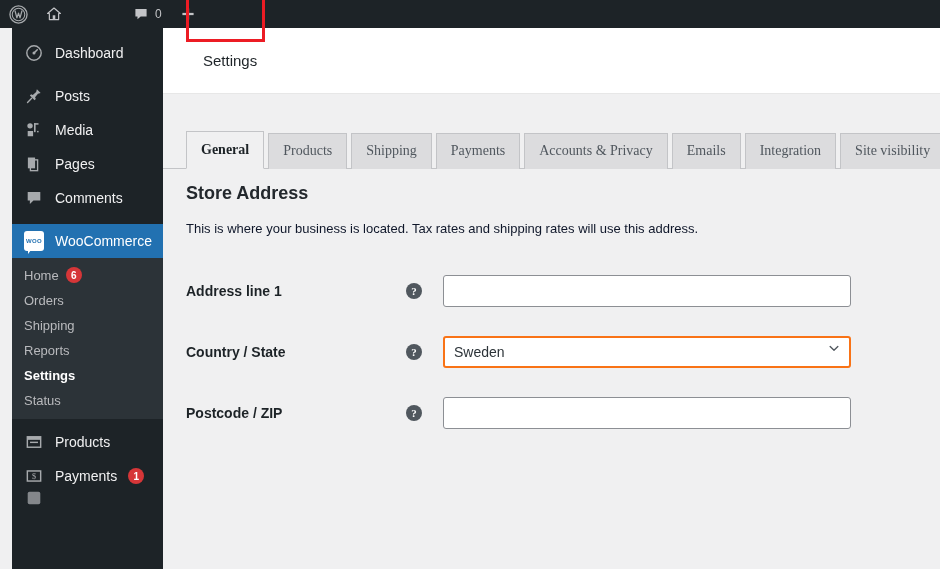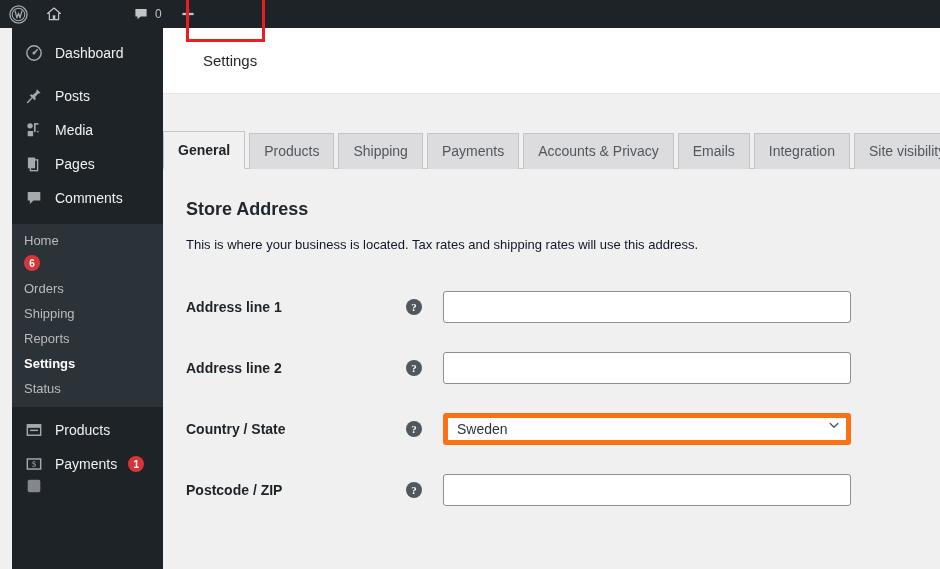--- a/index.html
+++ b/index.html
@@ -81,26 +81,25 @@
   }
   .woo-badge::after {
     content:"";
     position:absolute; bottom:-3px; left:4px;
     border-style: solid; border-width: 4px 3px 0 0;
     border-color: #fff transparent transparent transparent;
   }
 
   .submenu { background: #2c3338; padding: 4px 0 6px 0; }
   .sub-item {
-    display: flex; align-items: flex-start;
+    display: flex; align-items: flex-end;
     padding: 5px 12px 5px 12px;
     font-size: 13px;
     color: #b9babd;
     gap: 7px;
-    flex-direction: column;
   }
   .sub-item.active { color: #fff; font-weight: bold; }
   .count-bubble {
     background: #d63638;
     color: #fff;
     font-size: 10px;
     min-width: 16px; height: 16px;
     border-radius: 8px;
     display: inline-flex; align-items: center; justify-content: center;
     padding: 0 4px;
@@ -123,21 +122,23 @@
     border-bottom: 1px solid #e7e7e7;
   }
   #page-header .ph-title {
     font-size: 15px; color: #1d2327;
     font-weight: normal;
   }
 
   #tabwrap {
     position: relative;
     margin-top: 30px;
+    padding-left: 23px;
     height: 45px;
+    font-family: Liberation Serif, serif;
   }
   #tabs {
     display: flex;
     align-items: flex-end;
     gap: 4px;
     height: 45px;
     position: relative;
   }
   #tabs::after {
     content:"";
@@ -170,21 +171,21 @@
     position: absolute;
     left: 186px; top: -3px;
     width: 79px; height: 45px;
     border: 3px solid #ec1c24;
     box-sizing: border-box;
     z-index: 5;
     pointer-events: none;
   }
 
   
-  #form-area { padding-left: 23px; padding-top: 30px; }
+  #form-area { padding-left: 23px; padding-top: 14px; }
   h2.sec-title {
     font-size: 18px;
     color: #23282d;
     font-weight: bold;
     margin-bottom: 17px;
   }
   p.sec-desc {
     font-size: 13px;
     color: #0f172a;
     margin-bottom: 24px;
@@ -223,21 +224,21 @@
     background: #fff;
     padding: 0 9px;
     font-size: 14px;
     color: #2c3338;
     font-family: "Liberation Sans", sans-serif;
     outline: none;
   }
   .select-wrap { position: relative; width: 408px; }
   .select-wrap select {
     width: 408px; height: 32px;
-    border: 5px solid #f97316;
+    border: 2px solid #f97316;
     border-radius: 3px;
     background: #fff;
     padding: 0 28px 0 9px;
     font-size: 14px;
     color: #2c3338;
     font-family: "Liberation Sans", sans-serif;
     -webkit-appearance: none; appearance: none;
     outline: none;
   }
   .select-wrap .chev {
@@ -337,20 +338,28 @@
     <span class="m-icon">
       <svg width="18" height="18" viewBox="0 0 20 20">
         <path d="M3 3.4 H17 V12.8 H9.4 L5.4 16.6 V12.8 H3 Z" fill="currentColor"></path>
       </svg>
     </span>
     <span class="m-label">Comments</span>
   </div>
 
   <div class="menu-sep"></div>
 
+  <div class="menu-top current">
+    <span class="m-icon">
+      <span class="woo-badge">
+          <span>WOO</span>
+        </span>
+    </span>
+    <span class="m-label">WooCommerce</span>
+  </div>
 
   <div class="submenu">
     <div class="sub-item">
       <span>Home</span>
       <span class="count-bubble">6</span>
     </div>
     <div class="sub-item">
       <span>Orders</span>
     </div>
     <div class="sub-item">
@@ -418,29 +427,20 @@
   </div>
 
   <div id="form-area">
     <h2 class="sec-title">Store Address</h2>
     <p class="sec-desc">This is where your business is located. Tax rates and shipping rates will use this address.</p>
 
     <table class="form-table">
       <tbody>
           <tr>
         <th>Address line 1</th>
-        <td class="tipcell">
-          <span class="help-tip">?</span>
-        </td>
-        <td>
-          <input class="field-input" type="text" value="" style="">
-        </td>
-      </tr>
-      <tr>
-        <th>Address line 2</th>
         <td class="tipcell">
           <span class="help-tip">?</span>
         </td>
         <td>
           <input class="field-input" type="text" value="" style="">
         </td>
       </tr>
       <tr>
         <th>Country / State</th>
         <td class="tipcell">

